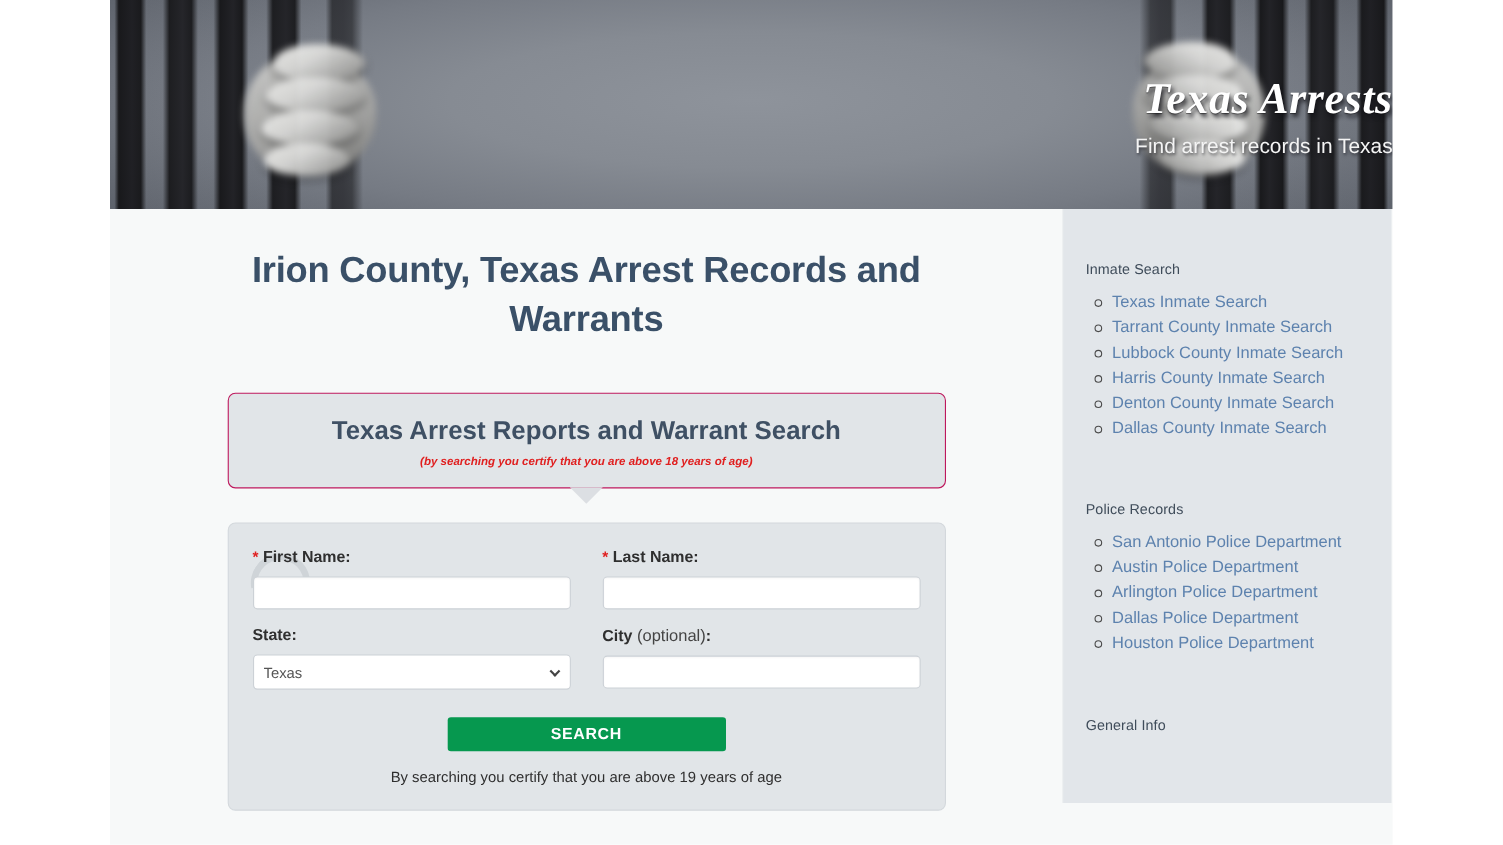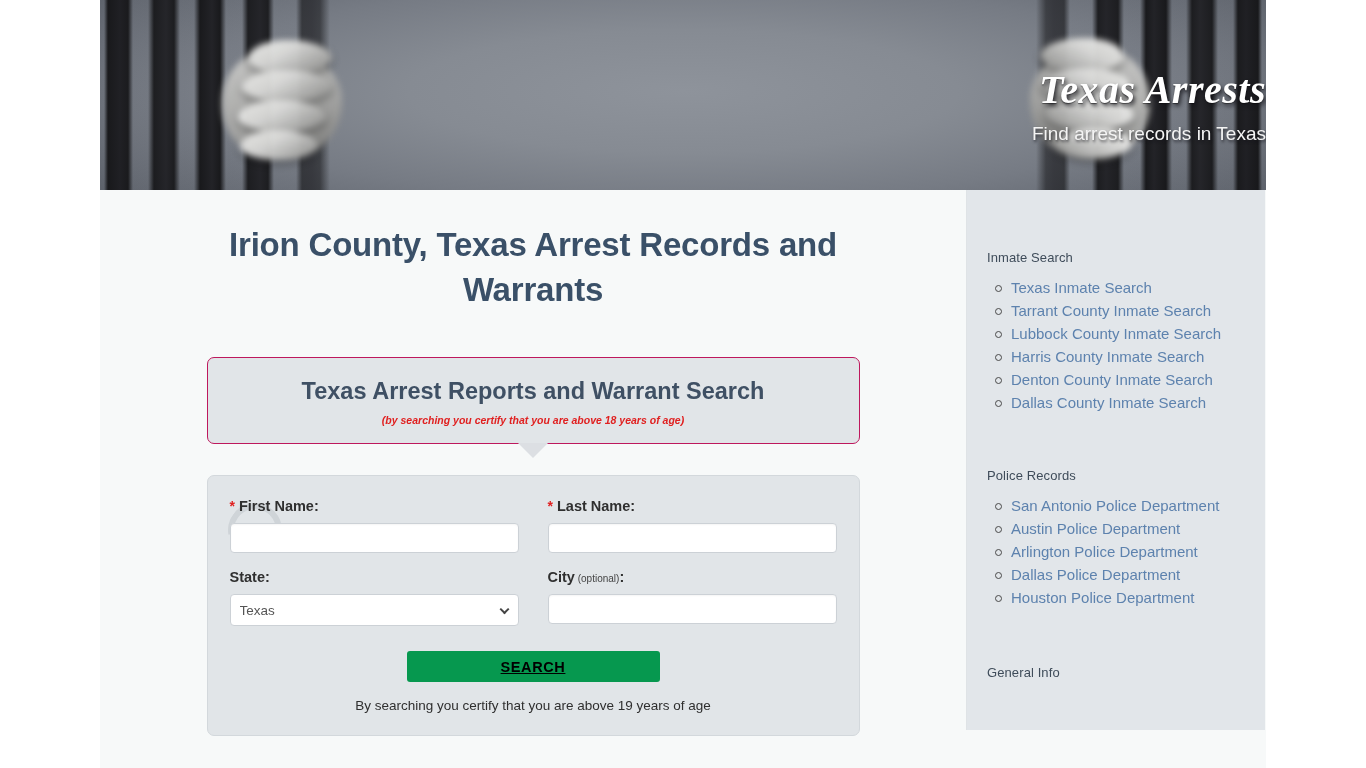--- a/index.html
+++ b/index.html
@@ -206,21 +206,21 @@
   }
   .content {
     width: 867px;
     background: #f7f9f9;
     border-right: 1px solid #dfe3e6;
     padding: 0;
   }
   .sidebar {
     width: 298px;
     background: #e2e6ea;
-    padding: 17px 0 0 0;
+    padding: 4px 0 0 0;
   }
 
   
   .page-title {
     margin: 0;
     padding: 33px 60px 0 60px;
     text-align: center;
     font-size: 33px;
     line-height: 1.35;
     font-weight: bold;
@@ -298,21 +298,21 @@
   }
   .field { margin-bottom: 16px; }
   .field label {
     display: block;
     font-size: 14.5px;
     font-weight: bold;
     color: #2f2f2f;
     margin-bottom: 9px;
   }
   .field label .req { color: #e02020; font-size: 14px; }
-  .field label .optional { font-weight: normal; font-size: 10px; color: #444; }
+  .field label .optional { font-weight: normal; font-size: 15px; color: #444; }
   .field input[type="text"] {
     width: 100%;
     height: 30px;
     border: 1px solid #ccd1d6;
     border-radius: 4px;
     background: #ffffff;
     padding: 4px 9px;
     font-size: 13.5px;
     color: #333;
     outline: none;
@@ -345,27 +345,26 @@
   }
 
   .submit-row { text-align: center; margin-top: 9px; position: relative; z-index: 1; }
   .search-button {
     display: inline-block;
     width: 253px;
     height: 31px;
     background: #06984f;
     border: none;
     border-radius: 3px;
-    color: #000000;
+    color: #ffffff;
     font-size: 14.5px;
     font-weight: bold;
     letter-spacing: 0.6px;
     cursor: pointer;
     font-family: "Liberation Sans", sans-serif;
-    text-decoration: underline;
   }
   .certify-note {
     margin: 16px 0 0 0;
     text-align: center;
     font-size: 13.5px;
     color: #2f2f2f;
     position: relative;
     z-index: 1;
   }
 

